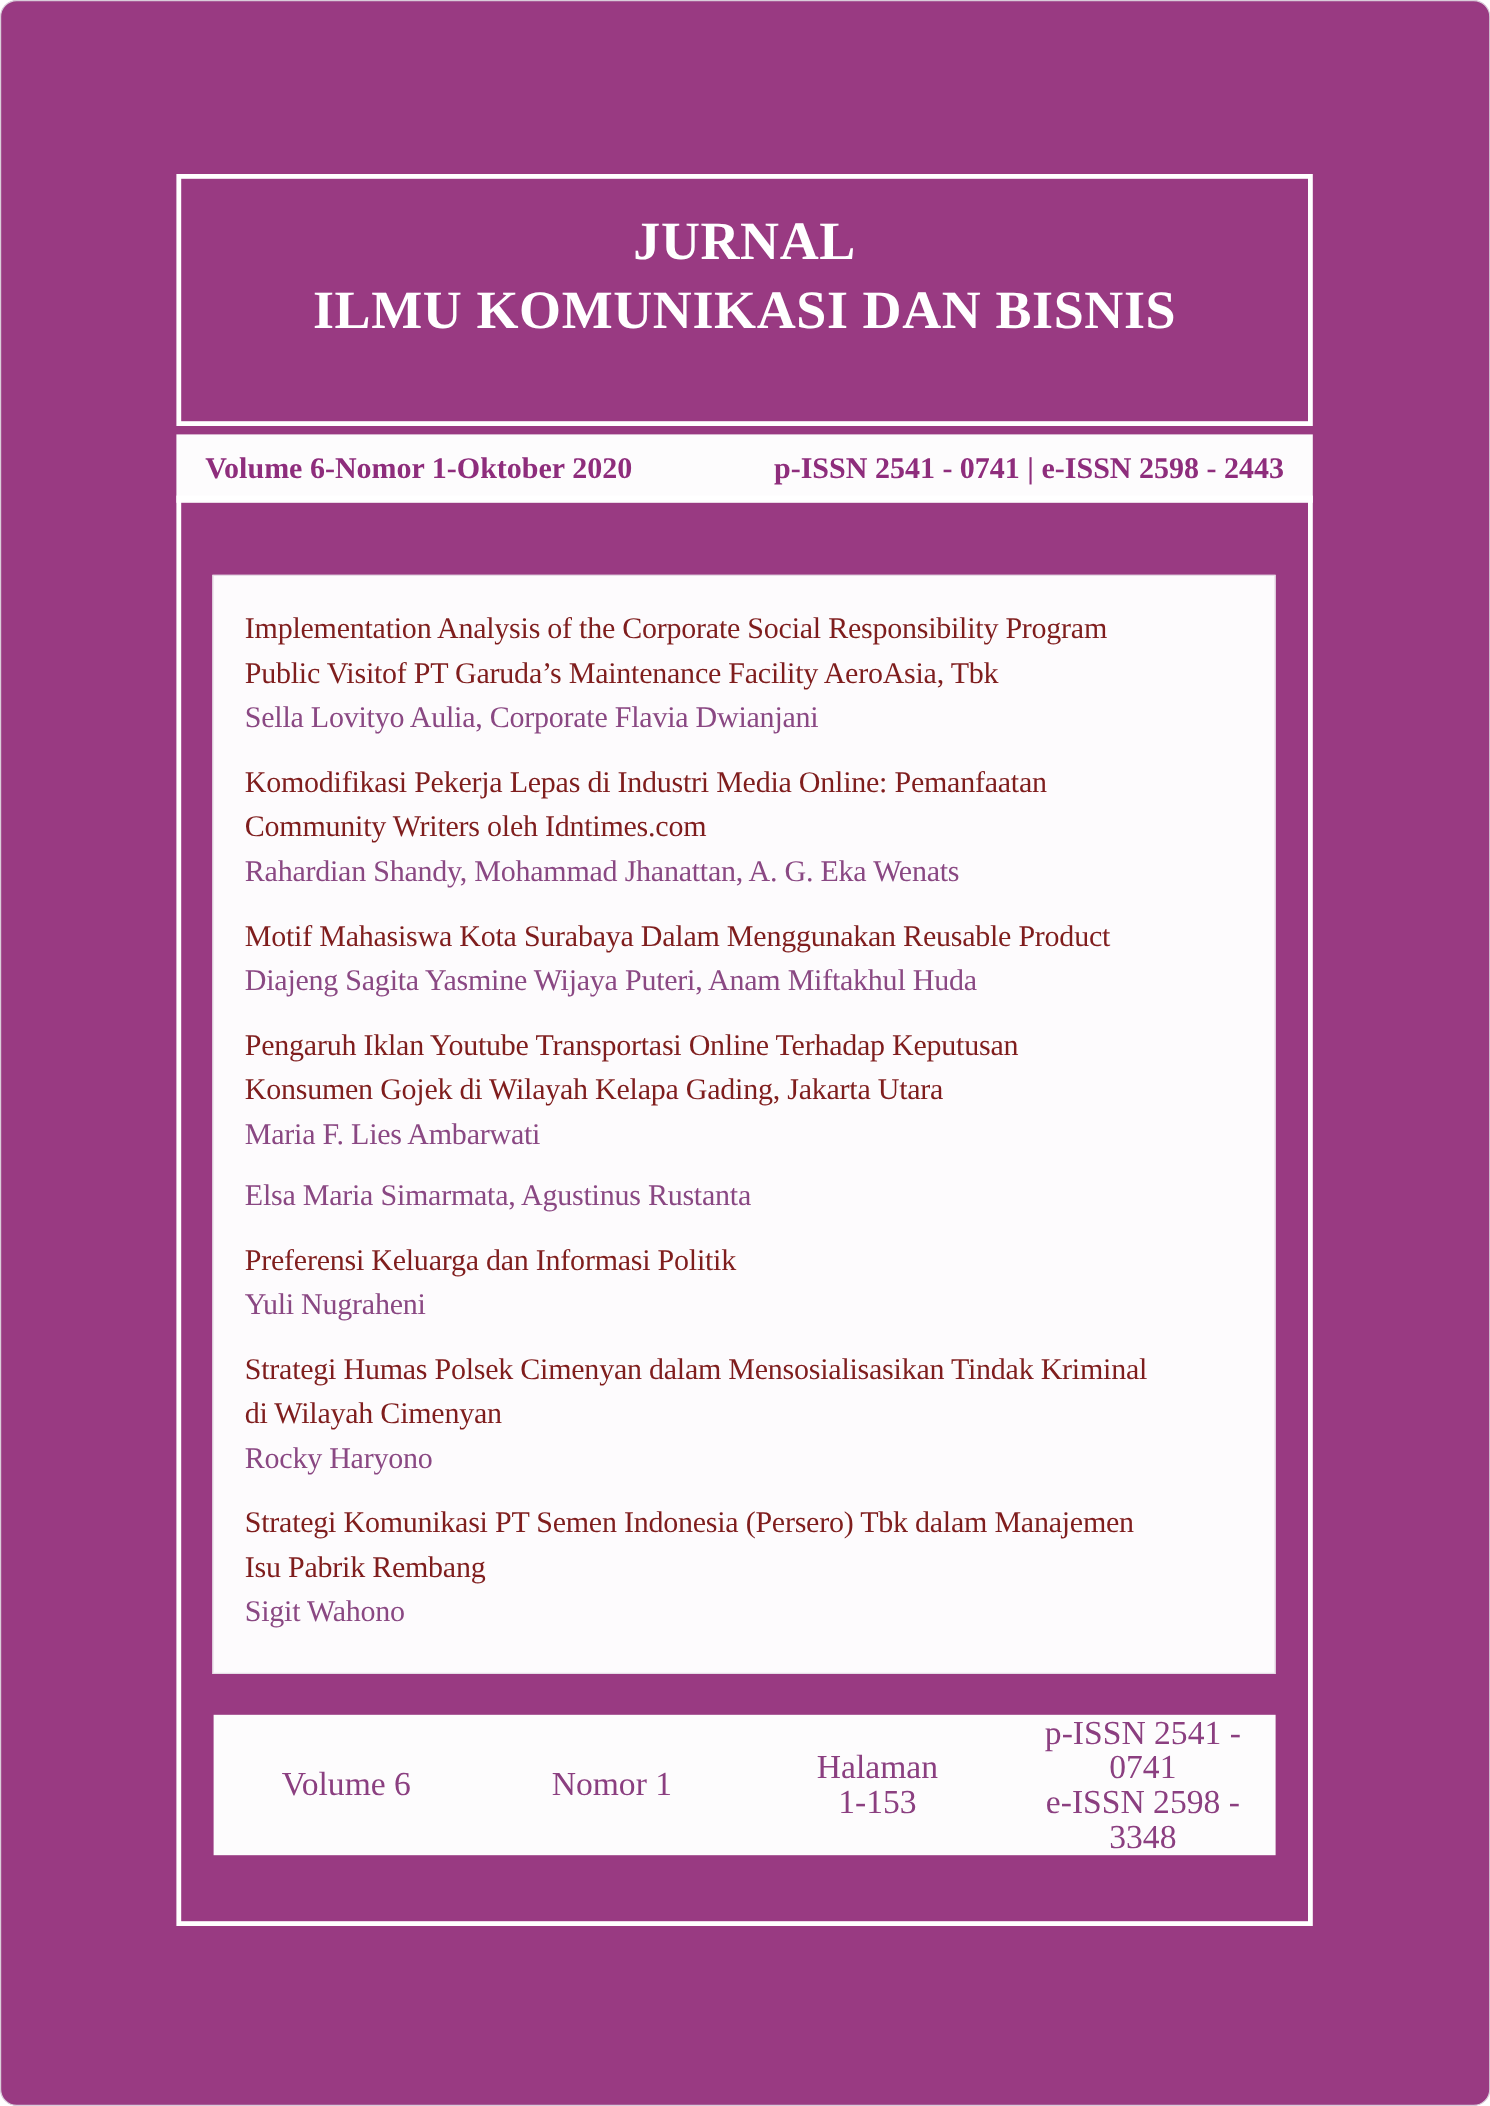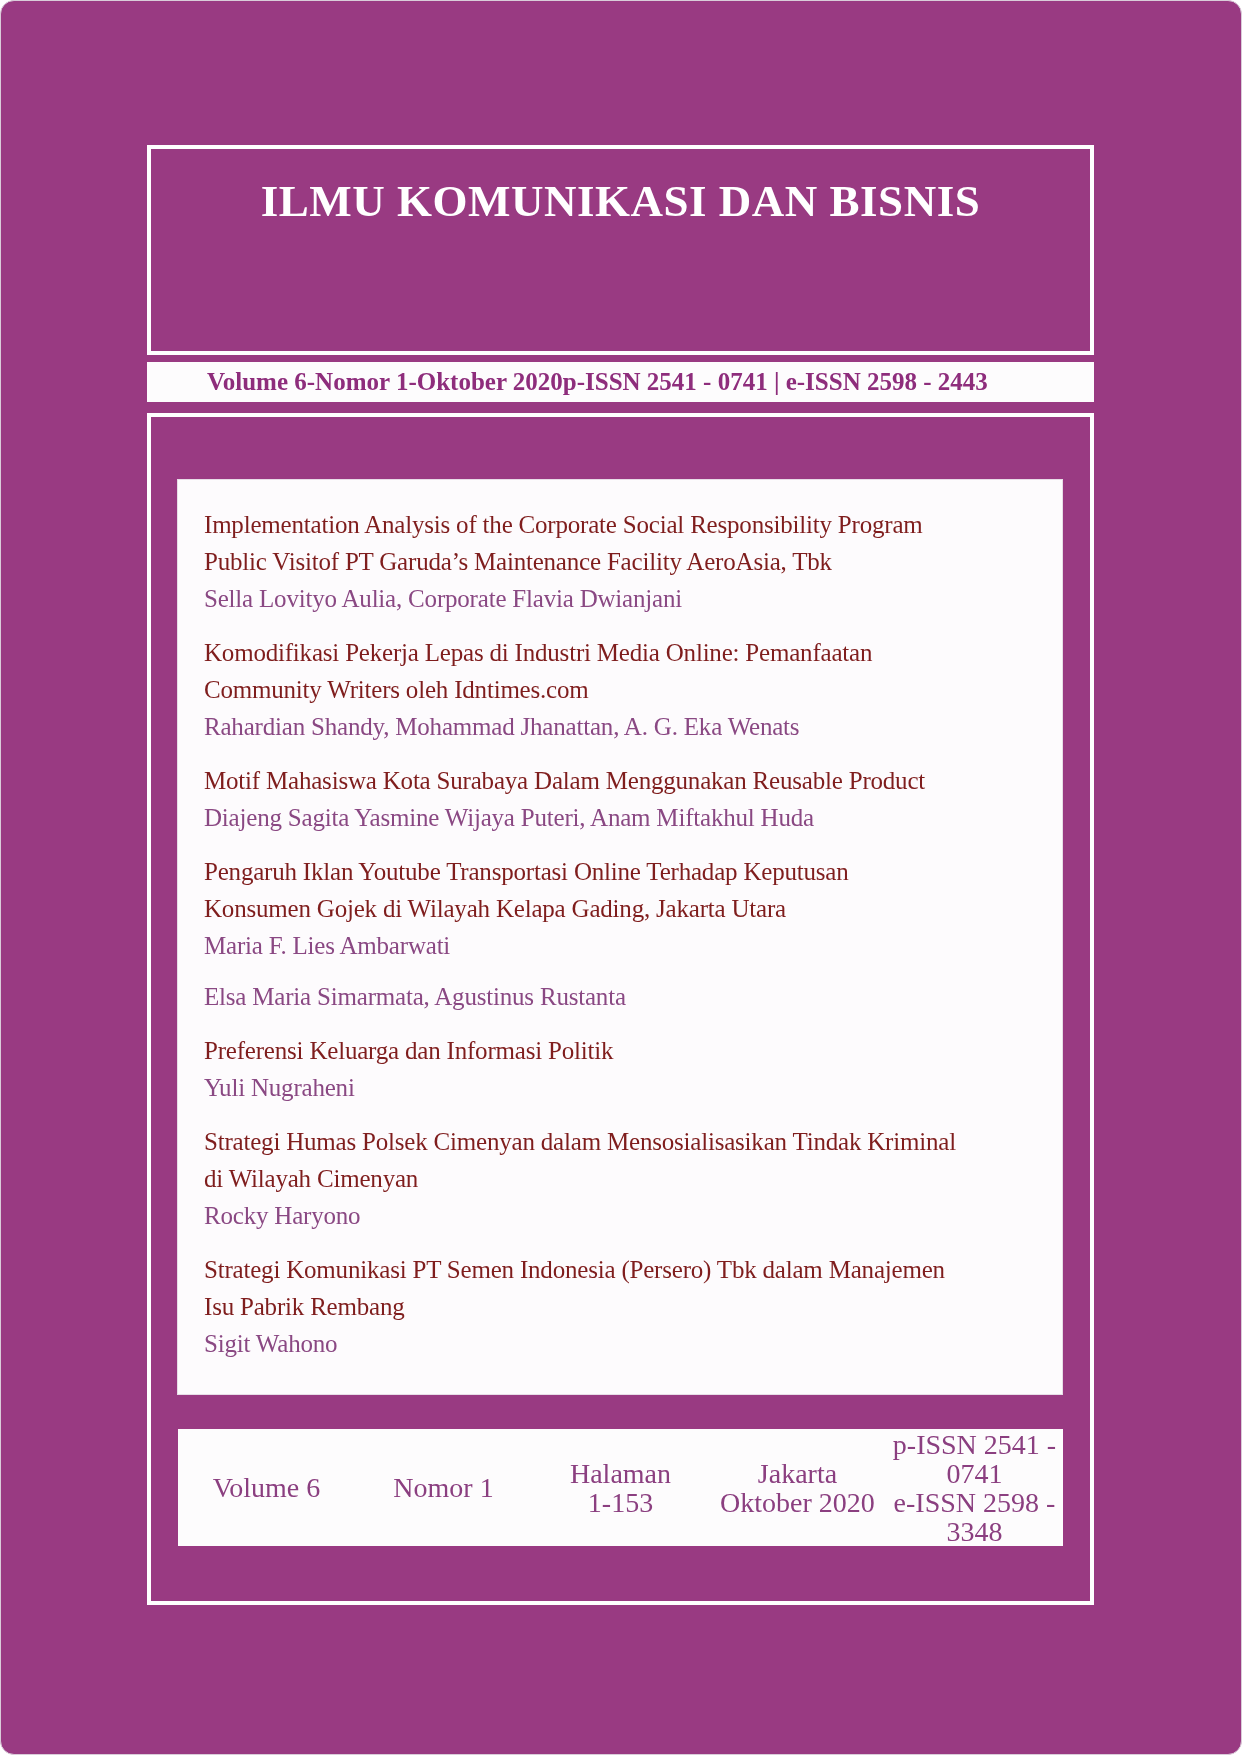--- a/index.html
+++ b/index.html
@@ -41,26 +41,27 @@
     letter-spacing: 0.5px;
     white-space: nowrap;
   }
 
   
   .issue-bar {
     position: absolute;
     left: 146px;
     top: 361px;
     width: 947px;
-    height: 40px;
+    height: 57px;
     background: #fdfcfd;
     box-sizing: border-box;
     display: flex;
+    justify-content: space-between;
     align-items: center;
-    padding: 0 60px;
+    padding: 0 24px;
   }
   .issue-bar span {
     color: #8e2d7c;
     font-weight: bold;
     font-size: 25px;
     white-space: nowrap;
   }
 
   
   .body-frame {
@@ -126,20 +127,21 @@
     font-size: 28px;
     line-height: 29px;
   }
 </style>
 </head>
 <body>
 
 <div class="page">
 
   <div class="title-box">
+    <div class="title-line">JURNAL</div>
     <div class="title-line">ILMU KOMUNIKASI DAN BISNIS</div>
   </div>
 
   <div class="issue-bar">
     <span>Volume 6-Nomor 1-Oktober 2020</span>
     <span>p-ISSN 2541 - 0741 | e-ISSN 2598 - 2443</span>
   </div>
 
   <div class="body-frame"></div>
 
@@ -187,22 +189,18 @@
       <div>Volume 6</div>
     </div>
     <div class="fcol">
       <div>Nomor 1</div>
     </div>
     <div class="fcol">
       <div>Halaman</div>
       <div>1-153</div>
     </div>
     <div class="fcol">
-      <div>Jakarta</div>
-      <div>Oktober 2020</div>
-    </div>
-    <div class="fcol">
       <div>p-ISSN 2541 - 0741</div>
       <div>e-ISSN 2598 - 3348</div>
     </div>
   </div>
 
 </div>
 
 </body></html>

